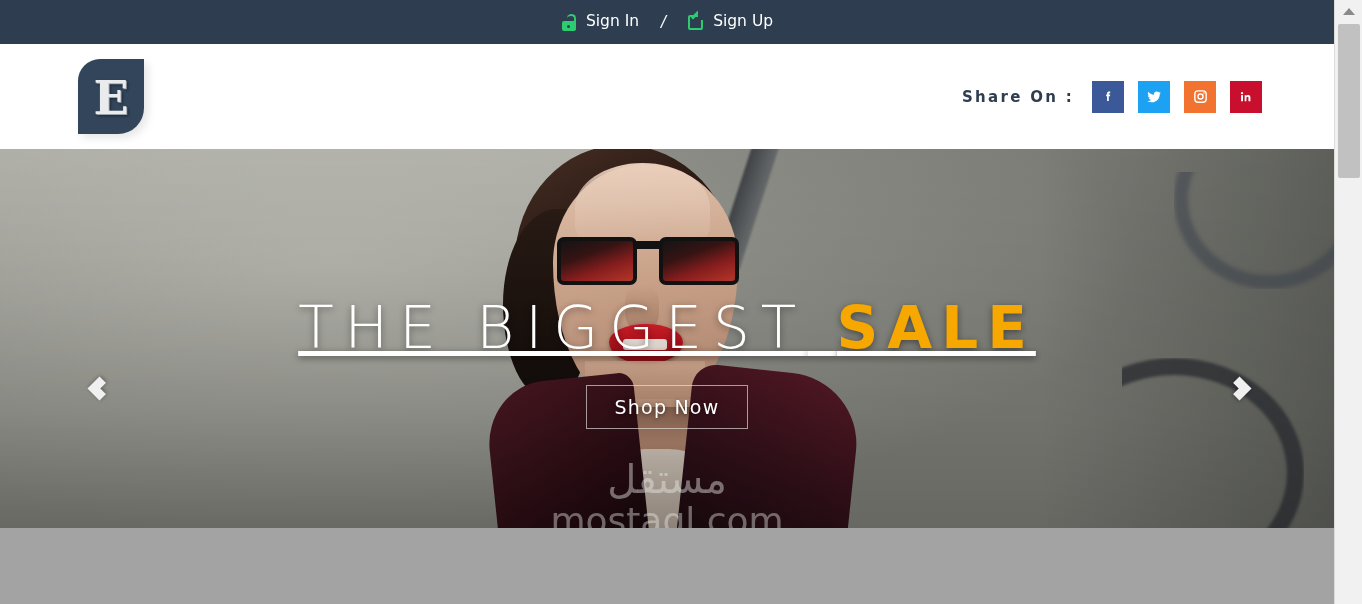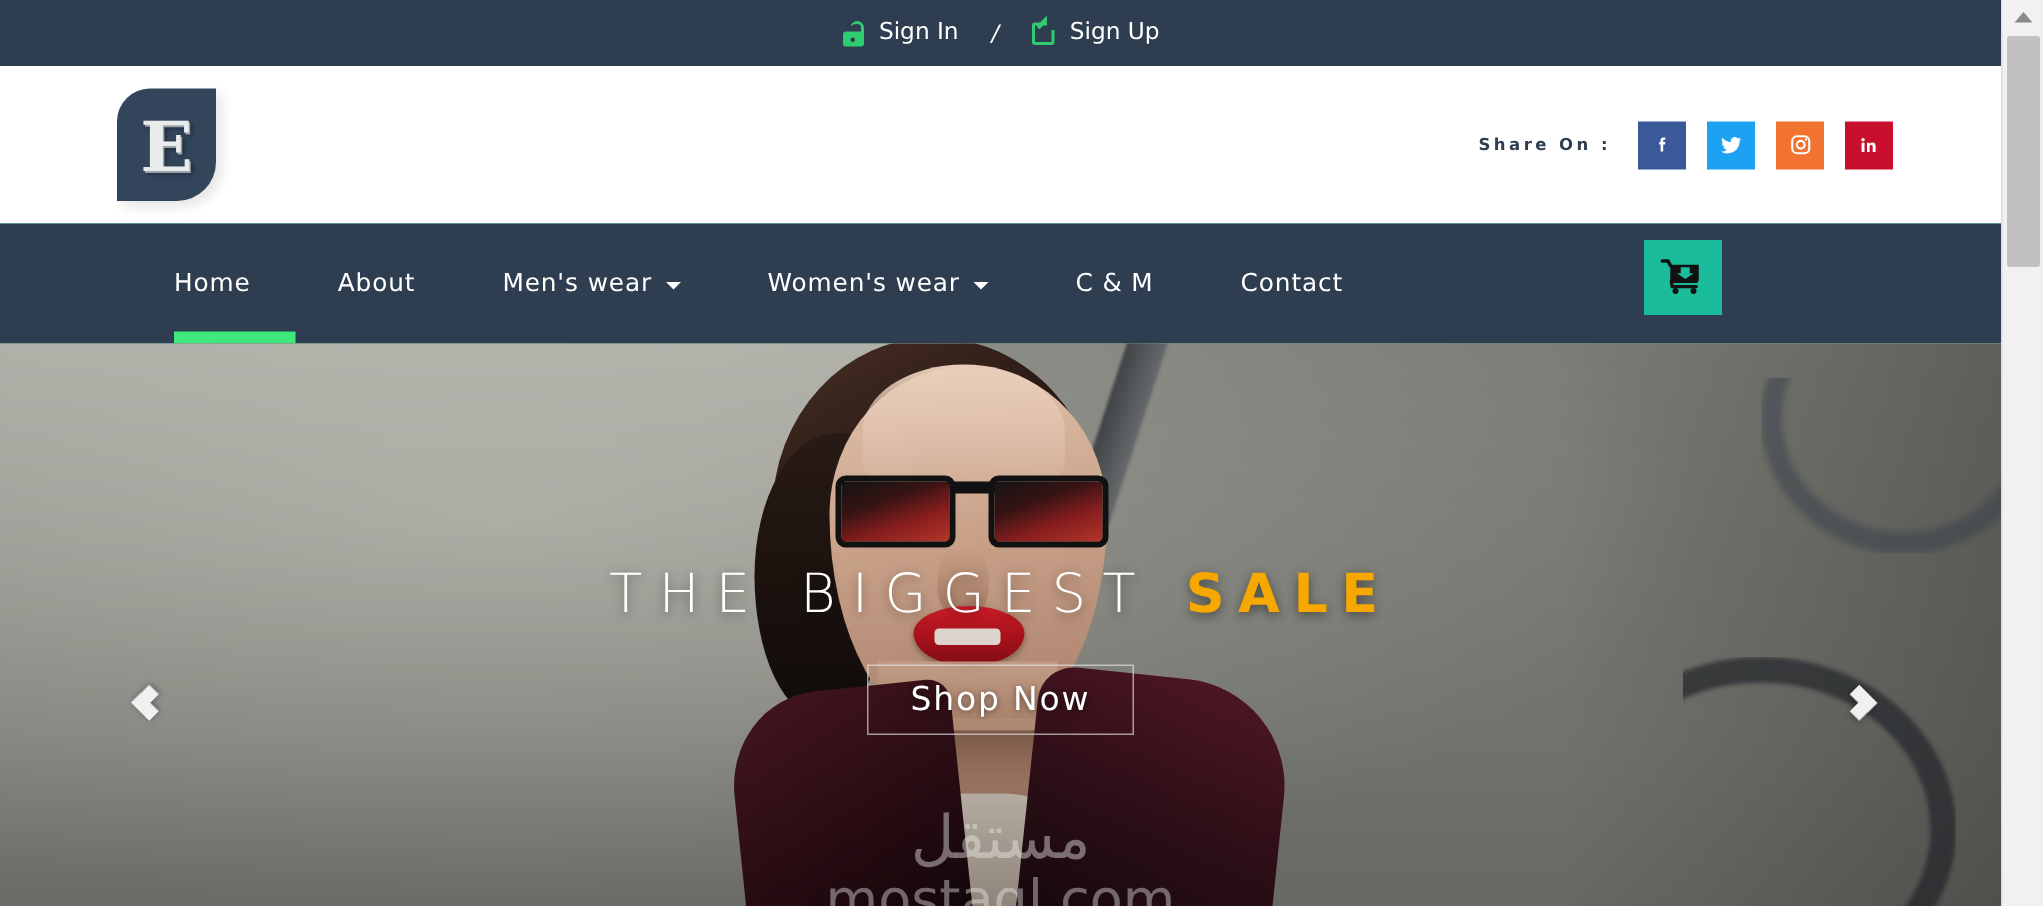--- a/index.html
+++ b/index.html
@@ -19,21 +19,21 @@
     height: 604px;
     overflow: hidden;
   }
 
   .page {
     position: absolute;
     top: 0; left: 0;
     width: 1334px;
     height: 604px;
     overflow: hidden;
-    background: #14b8a6;
+    background: #a3a3a3;
   }
 
   
   .topbar {
     height: 44px;
     background: #2e3e50;
     display: flex;
     align-items: center;
     justify-content: center;
     gap: 0px;
@@ -131,21 +131,21 @@
 
   .share {
     margin-left: auto;
     margin-right: 72px;
     display: flex;
     align-items: center;
   }
   .share-label {
     font-family: "DejaVu Sans", sans-serif;
     font-weight: bold;
-    font-size: 11px;
+    font-size: 15px;
     letter-spacing: 2.3px;
     color: #2e3e50;
     margin-right: 18px;
     white-space: nowrap;
     margin-left: 16px;
   }
   .social {
     width: 32px; height: 32px;
     margin-right: 14px;
     display: flex; align-items: center; justify-content: center;
@@ -342,27 +342,28 @@
   
   .hero-caption {
     position: absolute;
     left: 0; right: 0;
     top: 150px;
     text-align: center;
     z-index: 6;
   }
   .hero-title {
     font-family: "DejaVu Sans", sans-serif;
-    font-size: 36px;
+    font-size: 58px;
     font-weight: 300;
     color: #ffffff;
     letter-spacing: 11px;
     line-height: 1;
     text-shadow: 0 2px 7px rgba(0,0,0,.45);
     white-space: nowrap;
+    text-decoration: underline;
   }
   .hero-title .accent {
     color: #f6a800;
     font-weight: bold;
     letter-spacing: 9px;
   }
   .hero-sub {
     margin-top: 26px;
     font-family: "DejaVu Sans", sans-serif;
     font-size: 21px;
@@ -373,21 +374,21 @@
     white-space: nowrap;
   }
   .hero-btn {
     margin: 28px auto 0;
     display: inline-block;
     padding: 10px 28px;
     border: 1px solid rgba(230,230,230,.65);
     background: transparent;
     color: #ffffff;
     font-family: "DejaVu Sans", sans-serif;
-    font-size: 22px;
+    font-size: 19px;
     letter-spacing: 1.2px;
     cursor: pointer;
     text-shadow: 0 1px 4px rgba(0,0,0,.5);
   }
 
   
   .watermark {
     position: absolute;
     left: 50%;
     top: 310px;
@@ -517,43 +518,20 @@
         <a class="social" style="background:#c8102e">
           <svg width="16" height="16" viewBox="0 0 24 24" fill="#ffffff" aria-hidden="true">
             <rect x="4.6" y="9.2" width="2.9" height="9.2"></rect>
             <circle cx="6.05" cy="6.2" r="1.7"></circle>
             <path d="M10 9.2h2.8v1.3c.4-.8 1.4-1.5 2.7-1.5 2.1 0 3.1 1.3 3.1 3.8v5.6h-2.9v-5c0-1.2-.4-1.9-1.4-1.9-.9 0-1.4.6-1.6 1.2-.1.2-.1.5-.1.8v4.9H10V9.2z"></path>
           </svg>
         </a>
       </div>
     </div>
 
-    <div class="nav">
-      <a class="nav-item active">
-        <span>Home</span>
-      </a>
-      <a class="nav-item">
-        <span>About</span>
-      </a>
-      <a class="nav-item">
-        <span>Men's wear</span>
-        <span class="caret"></span>
-      </a>
-      <a class="nav-item">
-        <span>Women's wear</span>
-        <span class="caret"></span>
-      </a>
-      <a class="nav-item">
-        <span>C &amp; M</span>
-      </a>
-      <a class="nav-item">
-        <span>Contact</span>
-      </a>
-      <div class="nav-underline"></div>
-    </div>
 
     <div class="cart-btn">
       <svg width="30" height="26" viewBox="0 0 30 26" aria-hidden="true">
         <path d="M1 2h4l1.6 3" stroke="#111" stroke-width="2.4" fill="none" stroke-linecap="round"></path>
         <rect x="6.5" y="4.5" width="19" height="11" fill="#111"></rect>
         <path d="M13.5 6.2h6v4h2.6L16.5 14l-5.6-3.8h2.6v-4z" fill="#1abc9c"></path>
         <path d="M6.8 15.5h18" stroke="#111" stroke-width="2.2" fill="none"></path>
         <path d="M7.2 15.5l.6 3.6h16" stroke="#111" stroke-width="2.2" fill="none" stroke-linecap="round"></path>
         <circle cx="10" cy="22" r="2" fill="#111"></circle>
         <circle cx="22" cy="22" r="2" fill="#111"></circle>

